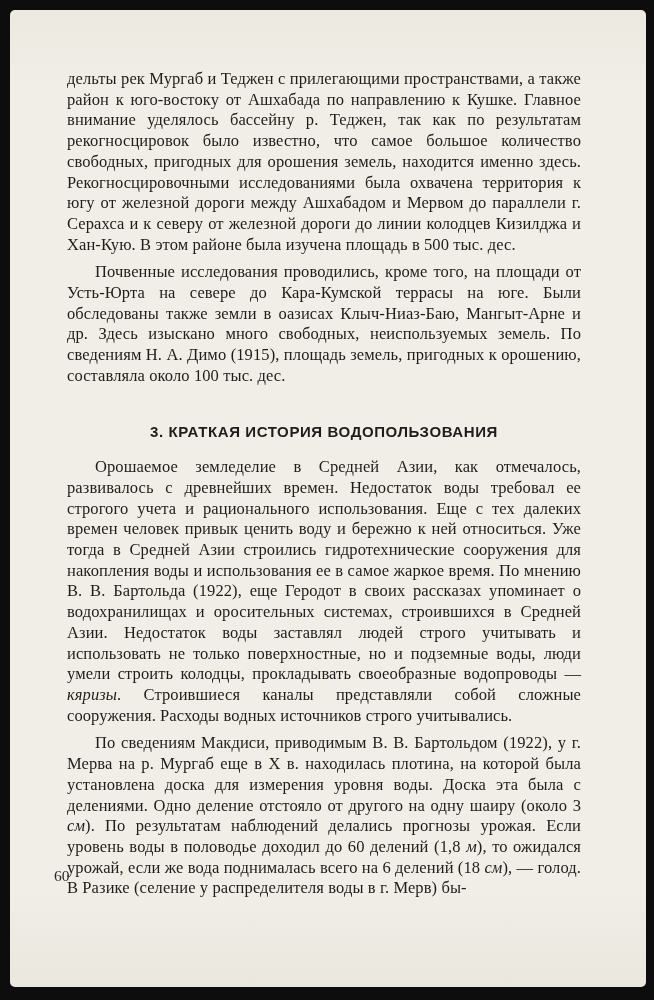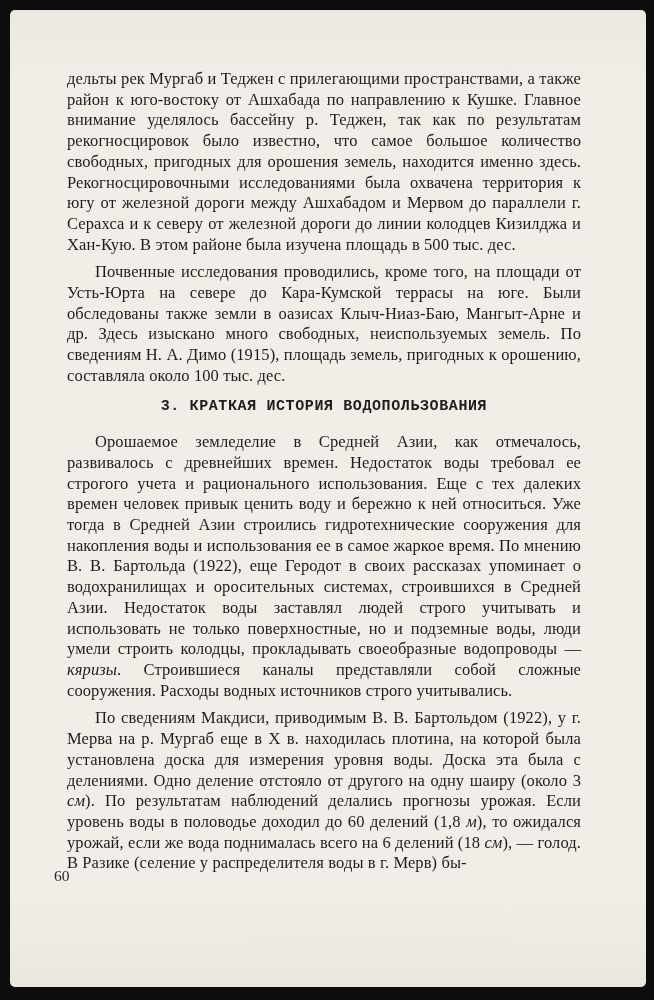--- a/index.html
+++ b/index.html
@@ -38,27 +38,27 @@
     margin: 7px;
     text-indent: 0;
   }
   .para.indent {
     text-indent: 28px;
   }
   .it {
     font-style: italic;
   }
   .heading {
-    font-family: Liberation Mono, monospace;
+    font-family: Liberation Sans, sans-serif;
     font-weight: bold;
     font-size: 15px;
     letter-spacing: 0.6px;
     text-align: center;
     color: #1e1d1b;
-    margin: 10px 0 15px 0;
+    margin: 35px 0 15px 0;
   }
   .page-number {
     position: absolute;
     left: 54px;
     top: 867px;
     font-size: 15.5px;
     color: #2a2927;
     font-family: "Liberation Serif", "DejaVu Serif", serif;
   }
 </style>

